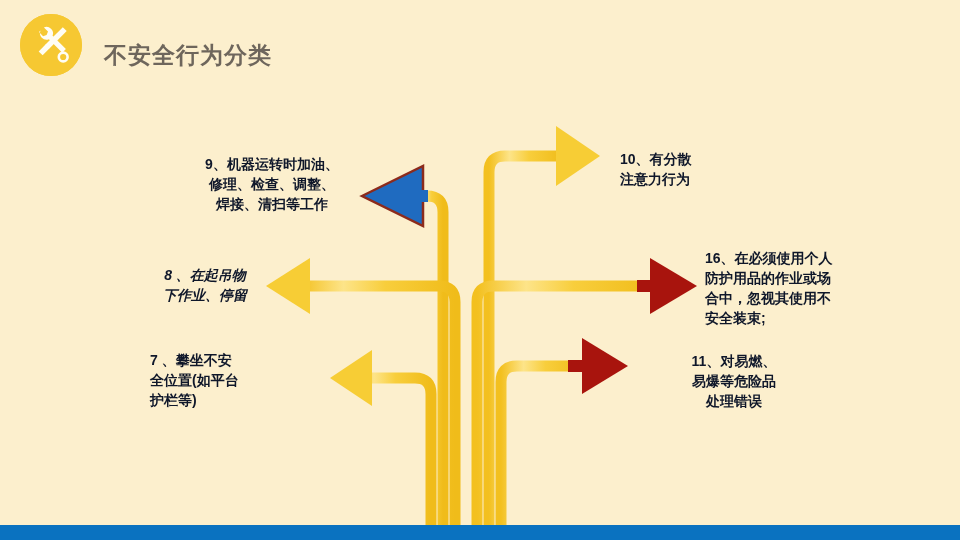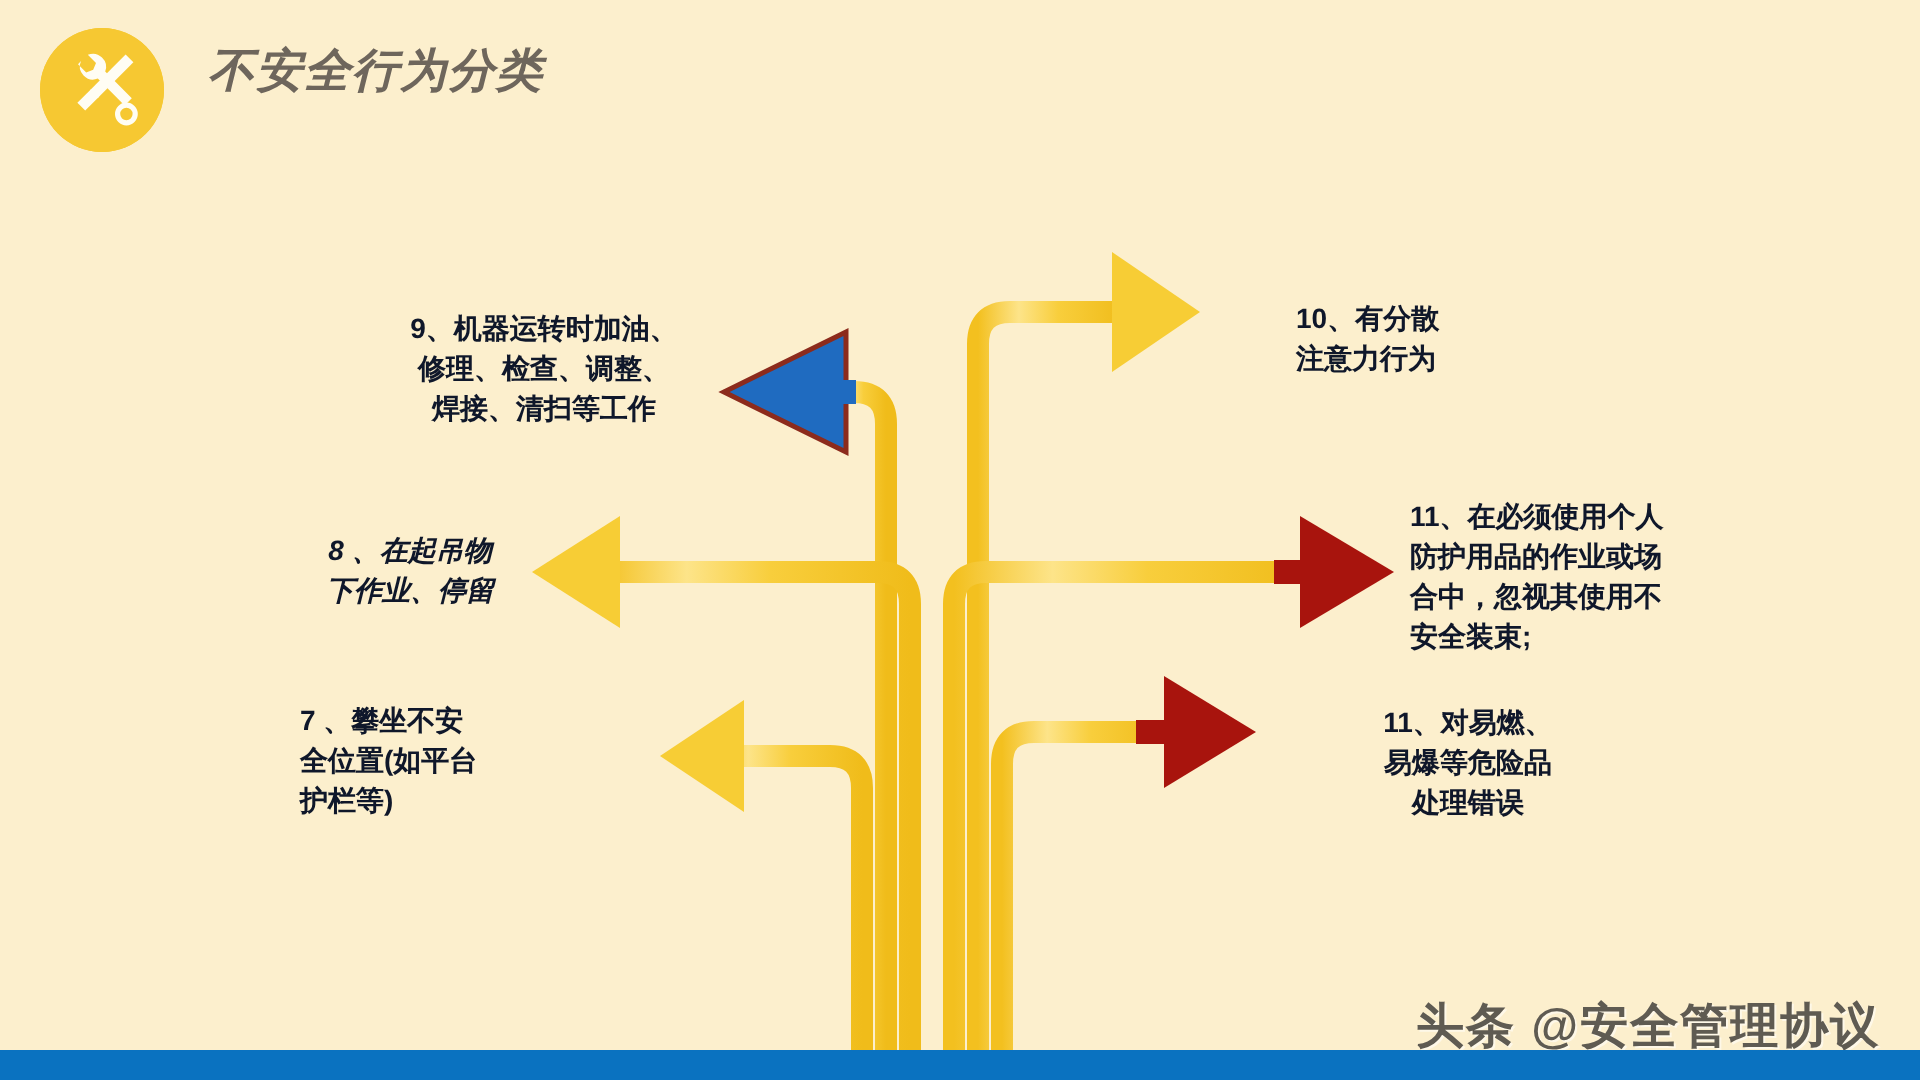--- a/index.html
+++ b/index.html
@@ -12,42 +12,41 @@
   #stage{position:absolute;left:0;top:0;width:960px;height:540px;}
 
   
   .header{position:absolute;left:0;top:0;width:960px;height:92px;}
   .logo-badge{
     position:absolute;left:20px;top:14px;width:62px;height:62px;border-radius:50%;
     background:#f6c832;
   }
   .logo-badge svg{position:absolute;left:0;top:0;}
   .header-title{
-    position:absolute;left:104px;top:20px;
+    position:absolute;left:104px;top:40px;
     font-size:23px;font-weight:bold;color:#6e665c;letter-spacing:1px;
     white-space:nowrap;
-    font-style:italic;
   }
 
   
   #diagram{position:absolute;left:0;top:0;width:960px;height:540px;}
 
   
   .label{
     position:absolute;
     color:#0f172a;
     font-weight:bold;
     font-size:14px;
     line-height:1.42;
     white-space:pre-line;
   }
   .lbl-9 {left:172px;top:155px;width:200px;text-align:center;}
   .lbl-8 {left:120px;top:266px;width:170px;text-align:center;font-style:italic;}
   .lbl-7 {left:150px;top:351px;width:160px;text-align:left;}
-  .lbl-10{left:620px;top:150px;width:200px;text-align:left;margin-left:28px;}
+  .lbl-10{left:620px;top:150px;width:200px;text-align:left;}
   .lbl-11{left:705px;top:249px;width:220px;text-align:left;}
   .lbl-12{left:644px;top:352px;width:180px;text-align:center;}
 
   
   .footer-bar{
     position:absolute;left:0;top:525px;width:960px;height:15px;background:#0a72c0;
   }
   .watermark{
     position:absolute;left:708px;top:497px;
     font-size:24px;font-weight:bold;color:#5f5b52;
@@ -135,24 +134,23 @@
   <div class="label lbl-9">9、机器运转时加油、
 修理、检查、调整、
 焊接、清扫等工作</div>
   <div class="label lbl-8">8 、在起吊物
 下作业、停留</div>
   <div class="label lbl-7">7 、攀坐不安
 全位置(如平台
 护栏等)</div>
   <div class="label lbl-10">10、有分散
 注意力行为</div>
-  <div class="label lbl-11">11、在必须使用个人
+  <div class="label lbl-11">16、在必须使用个人
 防护用品的作业或场
 合中，忽视其使用不
 安全装束;</div>
   <div class="label lbl-12">11、对易燃、
 易爆等危险品
 处理错误</div>
 
-  <div class="watermark">头条 @安全管理协议</div>
   <div class="footer-bar"></div>
 
 </div>
 
 </body></html>

